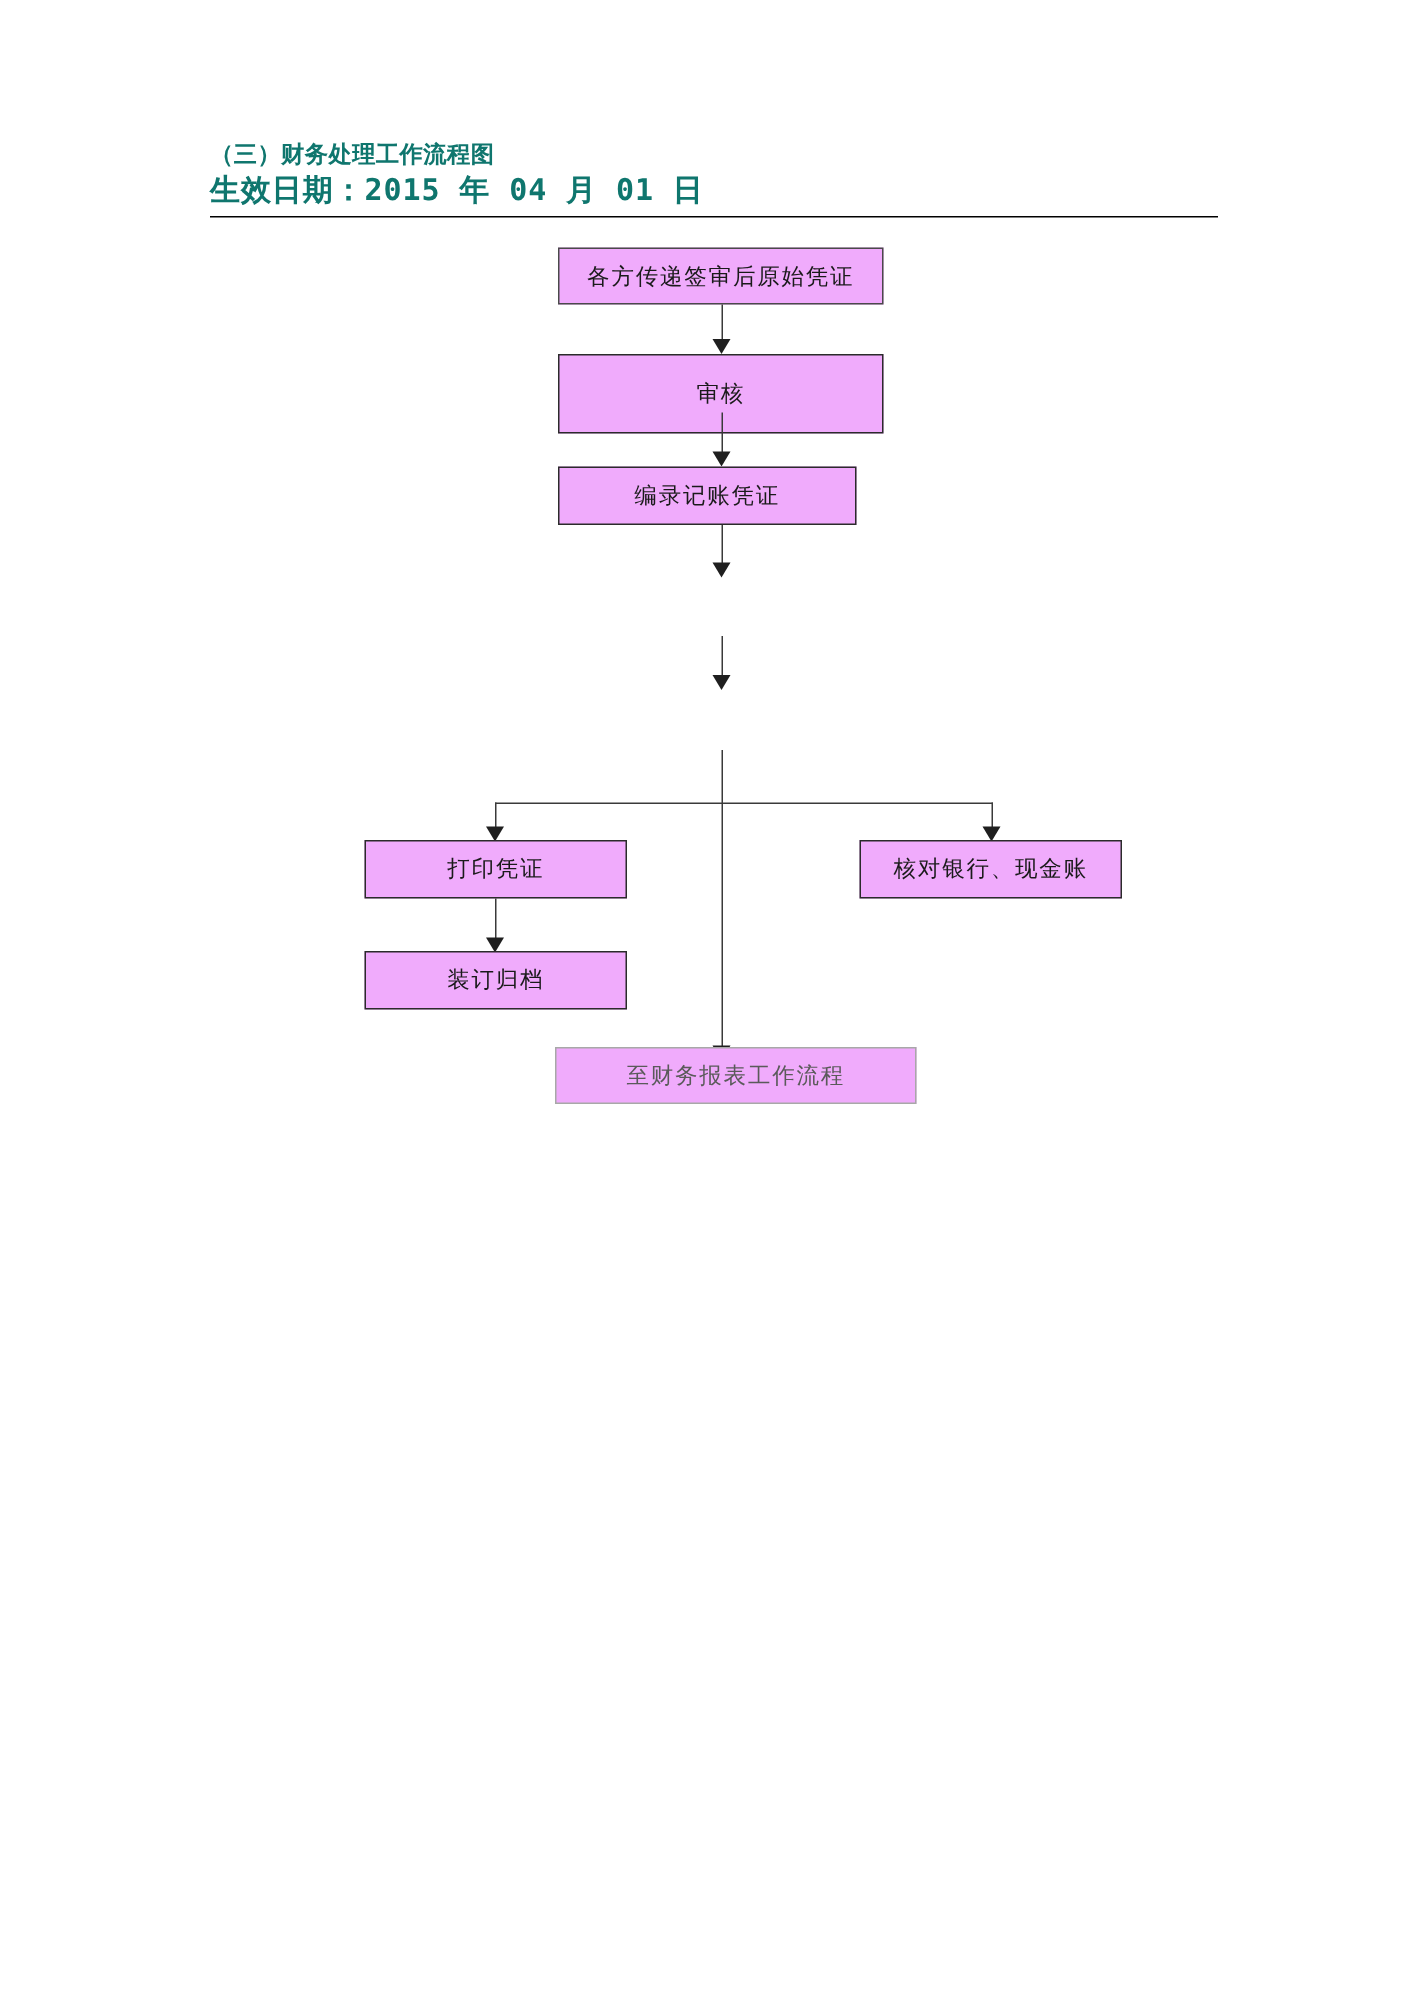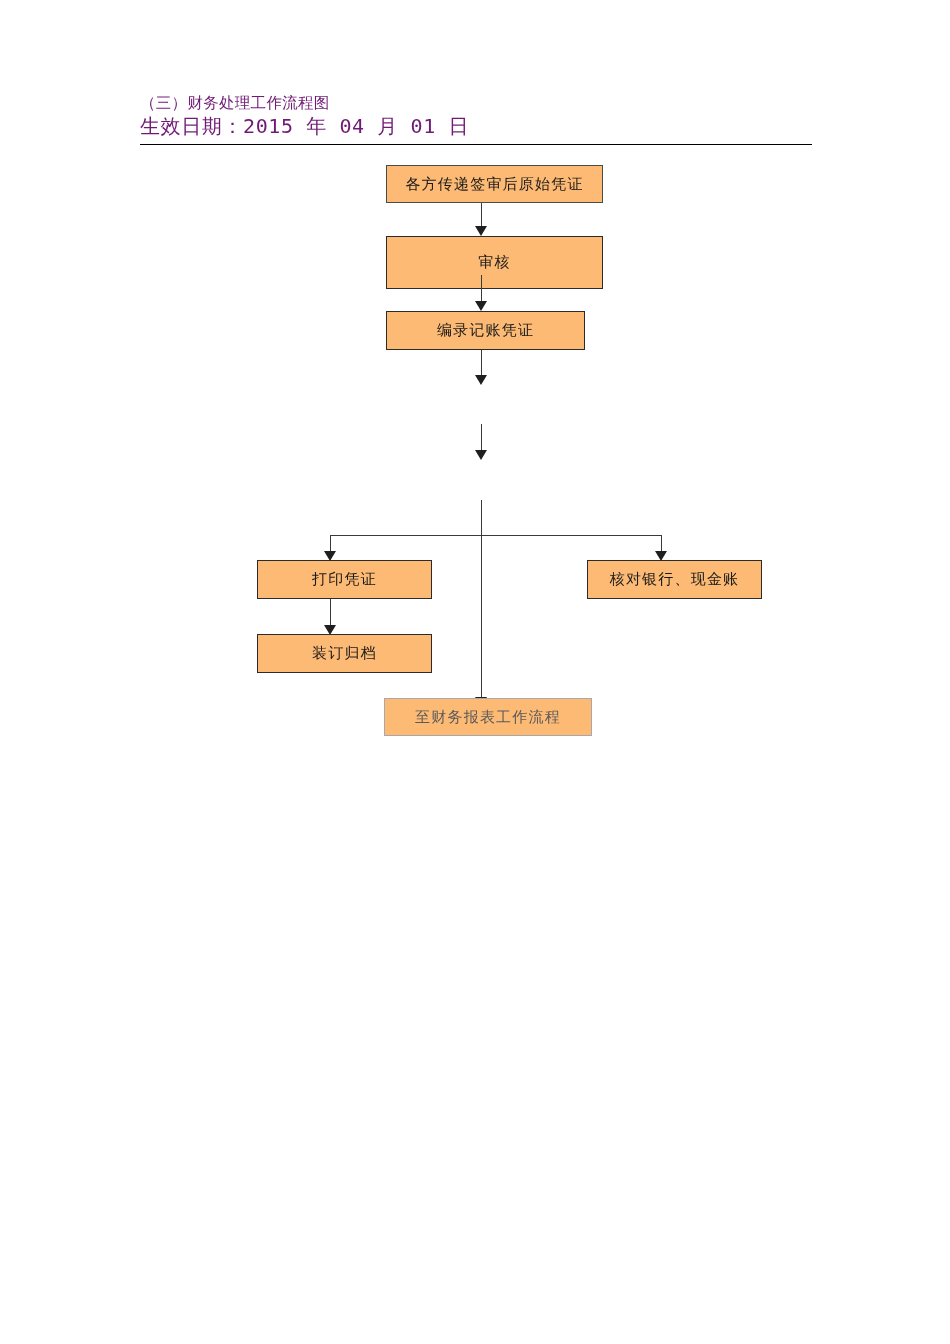--- a/index.html
+++ b/index.html
@@ -19,25 +19,25 @@
 
   
   #header-block {
     position: absolute;
     left: 140px;
     top: 92px;
     width: 672px;
   }
   .header-line {
     font-size: 15.5px;
-    font-weight: normal;
+    font-weight: bold;
     letter-spacing: 0.3px;
     line-height: 23px;
     white-space: nowrap;
-    color: #701a75;
+    color: #0f766e;
   }
   #doc-title {
     font-family: "DejaVu Sans", "Liberation Sans", sans-serif;
   }
   #effective-date {
     font-family: "DejaVu Sans Mono", "Liberation Mono", monospace;
     font-size: 20px;
     letter-spacing: 0.6px;
   }
   #header-rule {
@@ -54,30 +54,29 @@
     position: absolute;
     left: 0;
     top: 0;
     width: 950px;
     height: 1344px;
   }
 
   .node {
     position: absolute;
     box-sizing: border-box;
-    background: #fdba74;
+    background: #f0abfc;
     display: flex;
     align-items: center;
     justify-content: center;
     font-size: 15px;
     line-height: 1;
     letter-spacing: 1.2px;
     color: #1a1a1a;
     white-space: nowrap;
-    margin-left: 14px;
   }
   
   .node.thin {
     border: 1.2px solid #4a4a4a;
   }
   
   .node.solid {
     border: 1.9px solid #2b2b2b;
   }
   
@@ -150,15 +149,15 @@
 
   <div class="node solid" style="left:573px; top:560px; width:175px; height:39px;">核对银行、现金账</div>
 
   <div class="node solid" style="left:243px; top:560px; width:175px; height:39px;">打印凭证</div>
 
   <div class="vline" style="left:330px; top:599px; height:27px;"></div>
   <div class="arrowhead" style="left:324px; top:625px;"></div>
 
   <div class="node solid" style="left:243px; top:634px; width:175px; height:39px;">装订归档</div>
 
-  <div class="node ghost" style="left:370px; top:698px; width:208px; height:38px;">至财务报表工作流程</div>
+  <div class="node ghost" style="left:370px; top:698px; width:241px; height:38px;">至财务报表工作流程</div>
 
 </div>
 
 </body></html>

